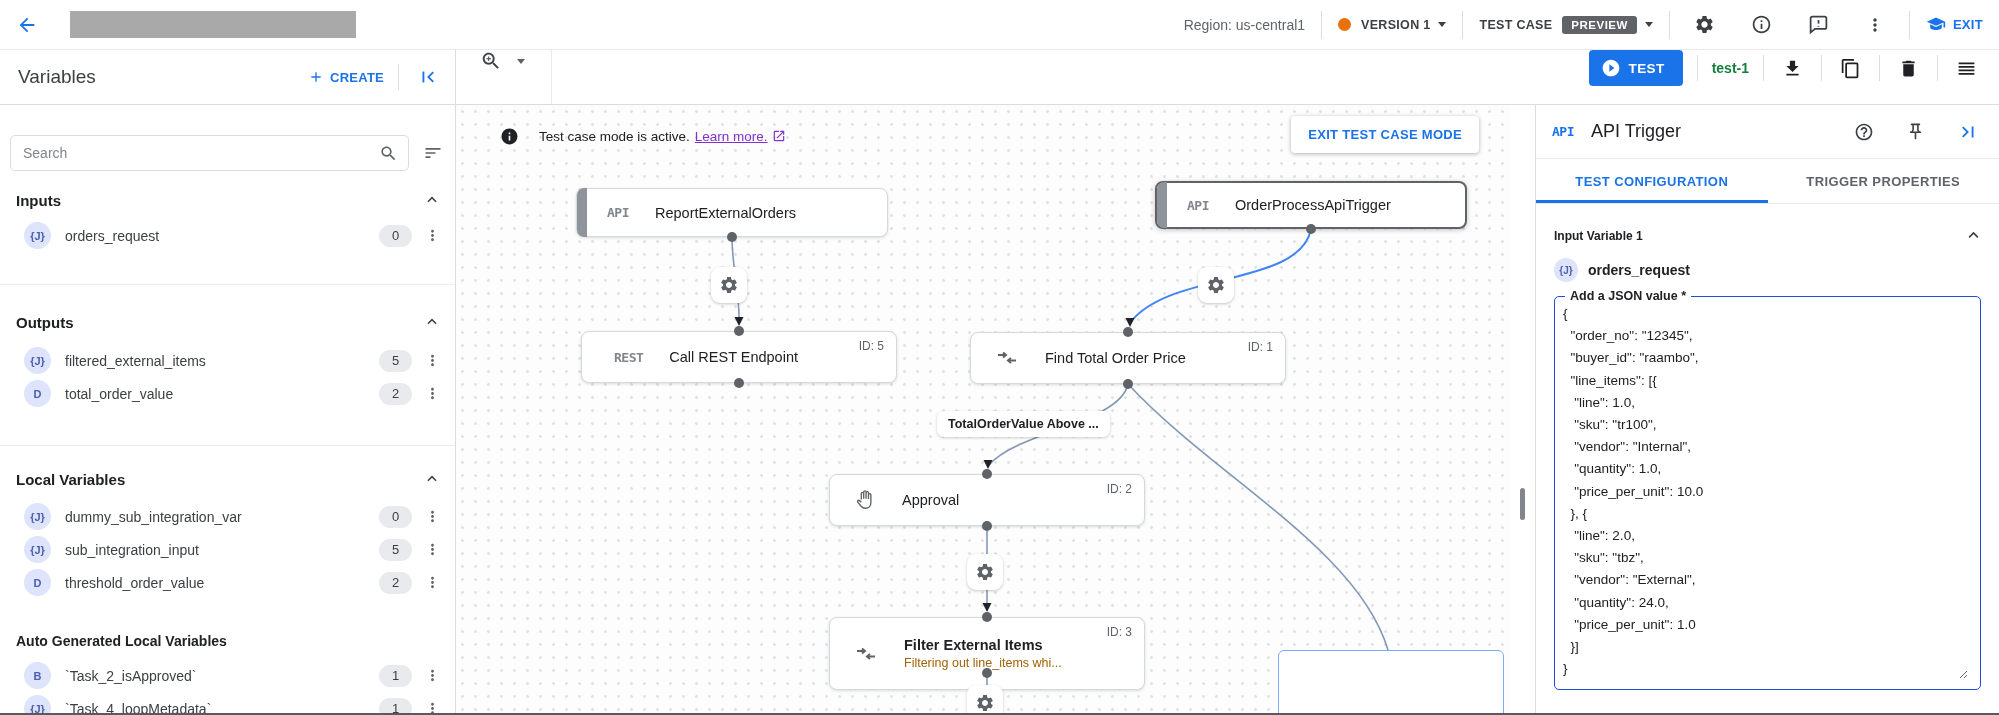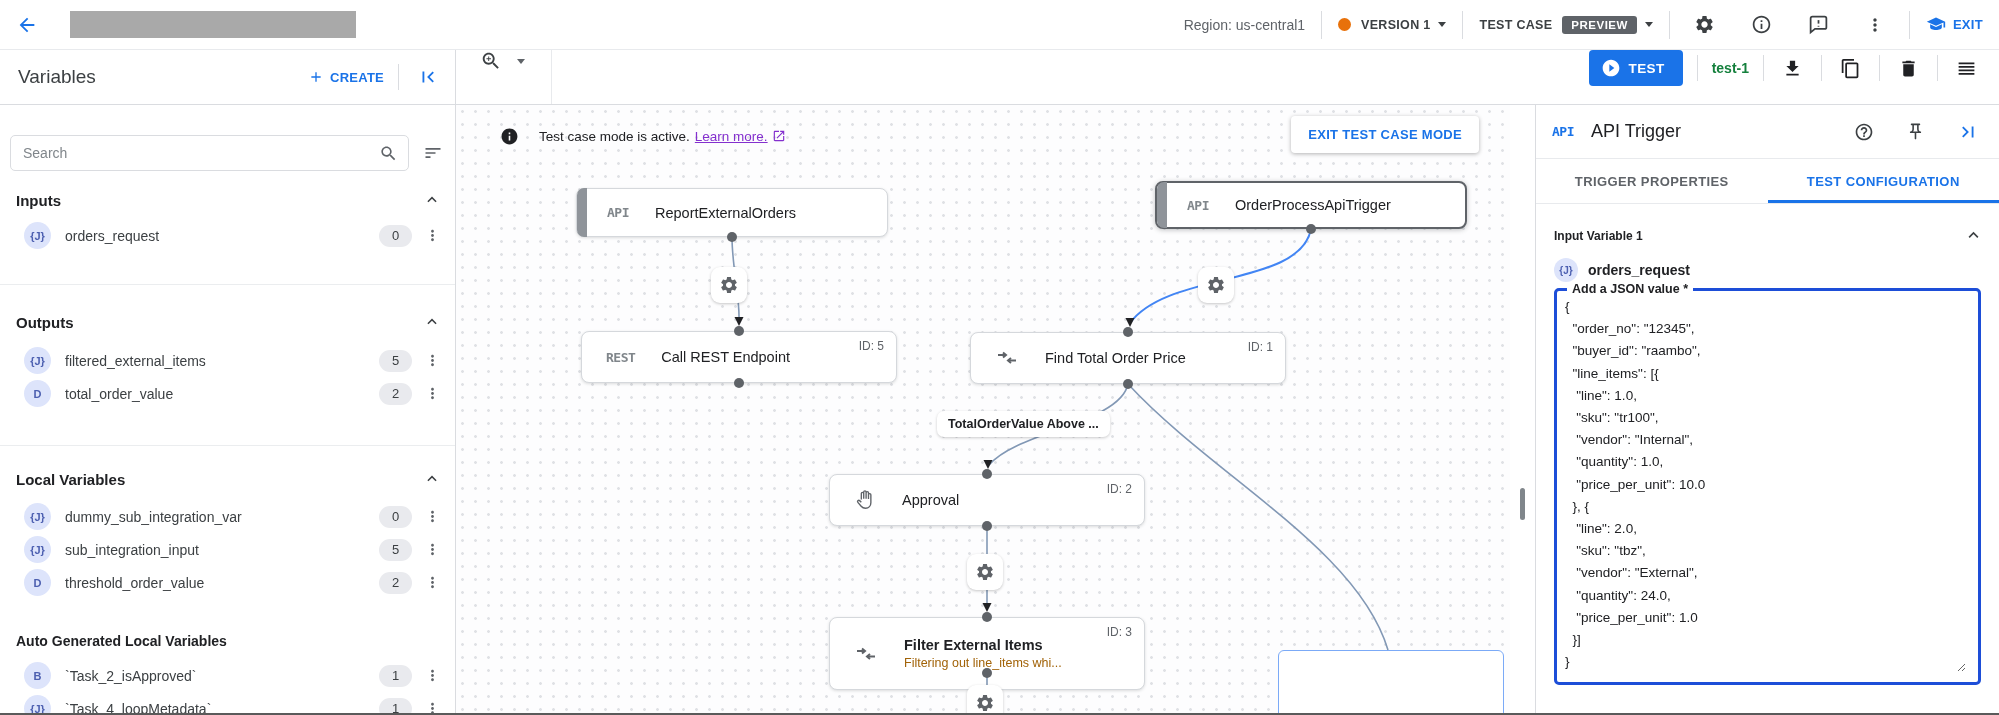--- a/index.html
+++ b/index.html
@@ -72,21 +72,21 @@
             background-color:#fdfdfe;
             background-image:radial-gradient(circle,#dfe1e5 1.3px,transparent 1.5px);
             background-size:13px 13px; }
   .edges-layer { position:absolute; left:0; top:0; z-index:3; pointer-events:none; }
   .node { position:absolute; background:#fff; border:1px solid #d5d8dc; border-radius:8px;
           box-shadow:0 1px 3px rgba(60,64,67,.18); display:flex; align-items:center; z-index:2; cursor:pointer; }
   .node.trigger::before { content:""; position:absolute; left:0; top:-1px; bottom:-1px; width:10px;
           background:#8f949a; border-radius:7px 0 0 7px; }
   .node.selected { border:2px solid #5f6368; box-shadow:0 1px 5px rgba(60,64,67,.32); }
   .type-chip { font-family:"DejaVu Sans Mono",monospace; font-size:13px; font-weight:700;
-               color:#80868b; margin-left:24px; letter-spacing:-.5px; }
+               color:#80868b; margin-left:32px; letter-spacing:-.5px; }
   .node.trigger .type-chip { margin-left:30px; }
   .node-label { font-size:14.5px; color:#202124; margin-left:26px; white-space:nowrap; }
   .node-id { position:absolute; top:7px; right:12px; font-size:12px; color:#5f6368; }
   .node-icon { margin-left:24px; display:flex; color:#5f6368; flex:none; }
   .node-text { margin-left:26px; display:flex; flex-direction:column; line-height:1.3; }
   .node-sub { font-size:12.5px; color:#a16207; white-space:nowrap; }
   .gear-chip { position:absolute; width:36px; height:36px; background:#fff; border-radius:9px;
                box-shadow:0 1px 3px rgba(0,0,0,.22); display:flex; align-items:center; justify-content:center;
                z-index:4; cursor:pointer; }
   .edge-chip { position:absolute; background:#fff; border-radius:7px; box-shadow:0 1px 3px rgba(0,0,0,.2);
@@ -117,21 +117,21 @@
   .tab { flex:1; display:flex; align-items:center; justify-content:center; font-size:13px; font-weight:700;
          letter-spacing:.4px; color:#5f6368; cursor:pointer; position:relative; }
   .tab.active { color:#1a73e8; }
   .tab.active::after { content:""; position:absolute; left:0; right:0; bottom:0; height:3px; background:#1a73e8; }
   .insp-body { padding:0 18px; }
   .insp-sec-head { margin-top:24px; display:flex; align-items:center; }
   .insp-sec-title { font-size:12px; font-weight:700; color:#202124; }
   .insp-var-row { margin-top:15px; display:flex; align-items:center; }
   .insp-var-row .var-badge { width:24px; height:24px; font-size:10px; }
   .insp-var-name { margin-left:10px; font-size:14px; font-weight:700; color:#202124; }
-  .json-field { border:3px solid #1d4ed8; border-radius:5px; padding:0 12px 6px 8px; }
+  .json-field { margin-top:7px; border:1px solid #1d4ed8; border-radius:5px; padding:0 12px 6px 8px; }
   .json-field legend { font-size:12.5px; font-weight:700; color:#202124; padding:0 5px; margin-left:2px; }
   .json-field textarea { width:100%; height:376px; border:none; outline:none; resize:both; overflow:hidden;
         font-family:"Liberation Sans",sans-serif; font-size:13.5px; line-height:22.2px; color:#202124; background:transparent; }
 
   .bottom-edge { position:absolute; left:0; right:0; bottom:0; height:2px; background:#5a5a5a; z-index:30; }
   svg { display:block; }
 </style>
 </head>
 <body>
 
@@ -596,22 +596,22 @@
         <span>
           <svg width="22" height="22" viewBox="0 0 24 24" fill="#1a73e8">
               <path d="M5.59 7.41L10.18 12l-4.59 4.59L7 18l6-6-6-6zM16 6h2v12h-2z"></path>
             </svg>
         </span>
       </button>
     </span>
   </div>
 
   <div class="insp-tabs">
+    <div class="tab active">TEST CONFIGURATION</div>
     <div class="tab">TRIGGER PROPERTIES</div>
-    <div class="tab active">TEST CONFIGURATION</div>
   </div>
 
   <div class="insp-body">
     <div class="insp-sec-head">
       <span class="insp-sec-title">Input Variable 1</span>
       <span class="chev" style="margin-left:auto; display:flex;">
         <svg width="15" height="15" viewBox="0 0 24 24" fill="none" stroke="#3c4043" stroke-width="2.6">
             <path d="M5 15l7-7 7 7"></path>
           </svg>
       </span>

